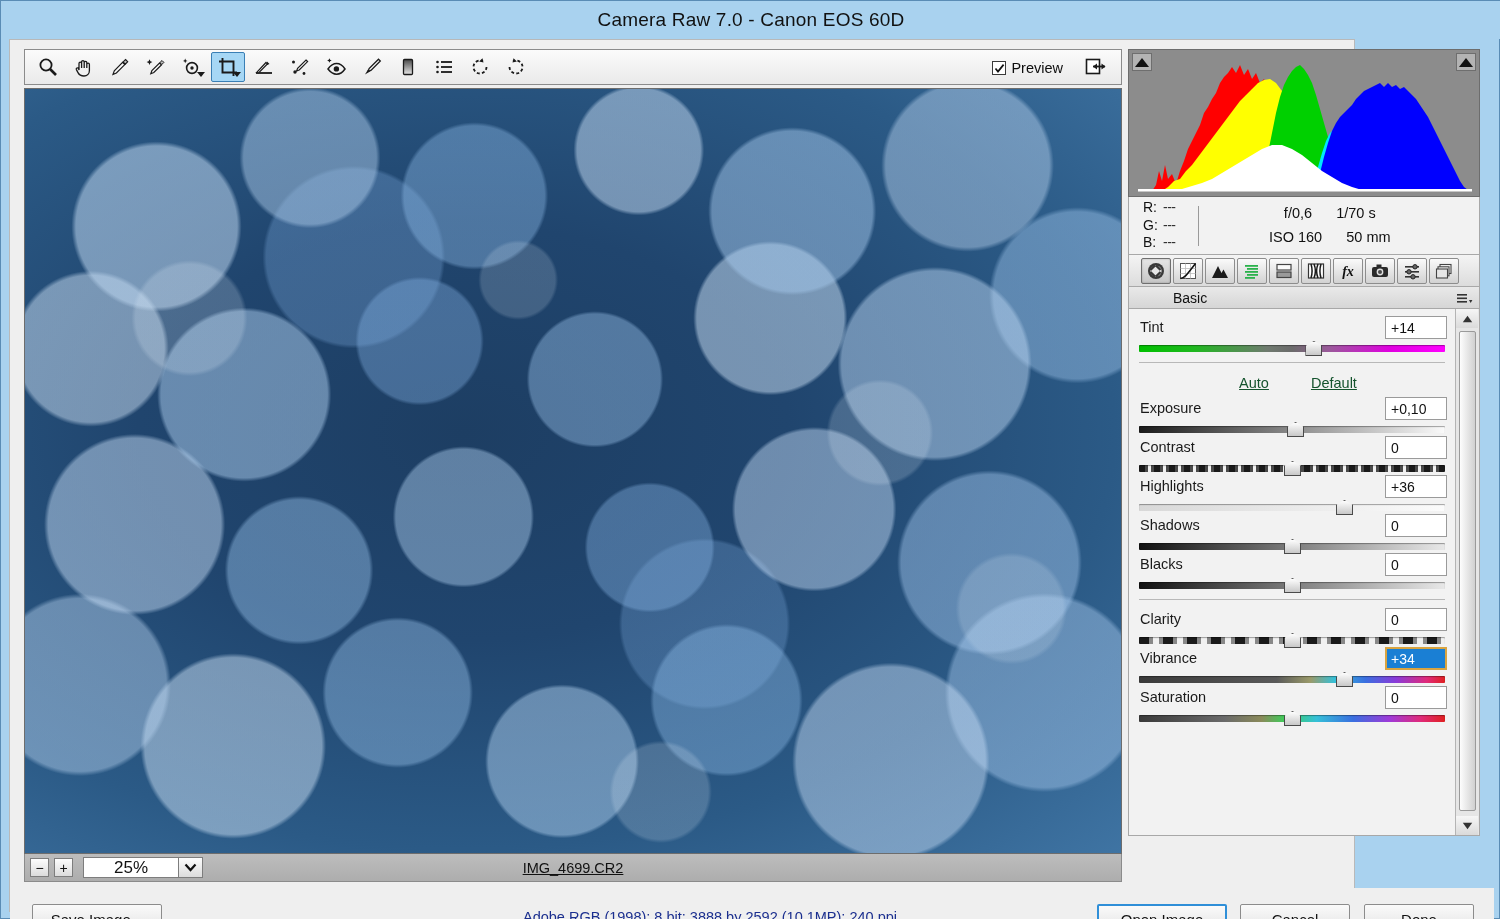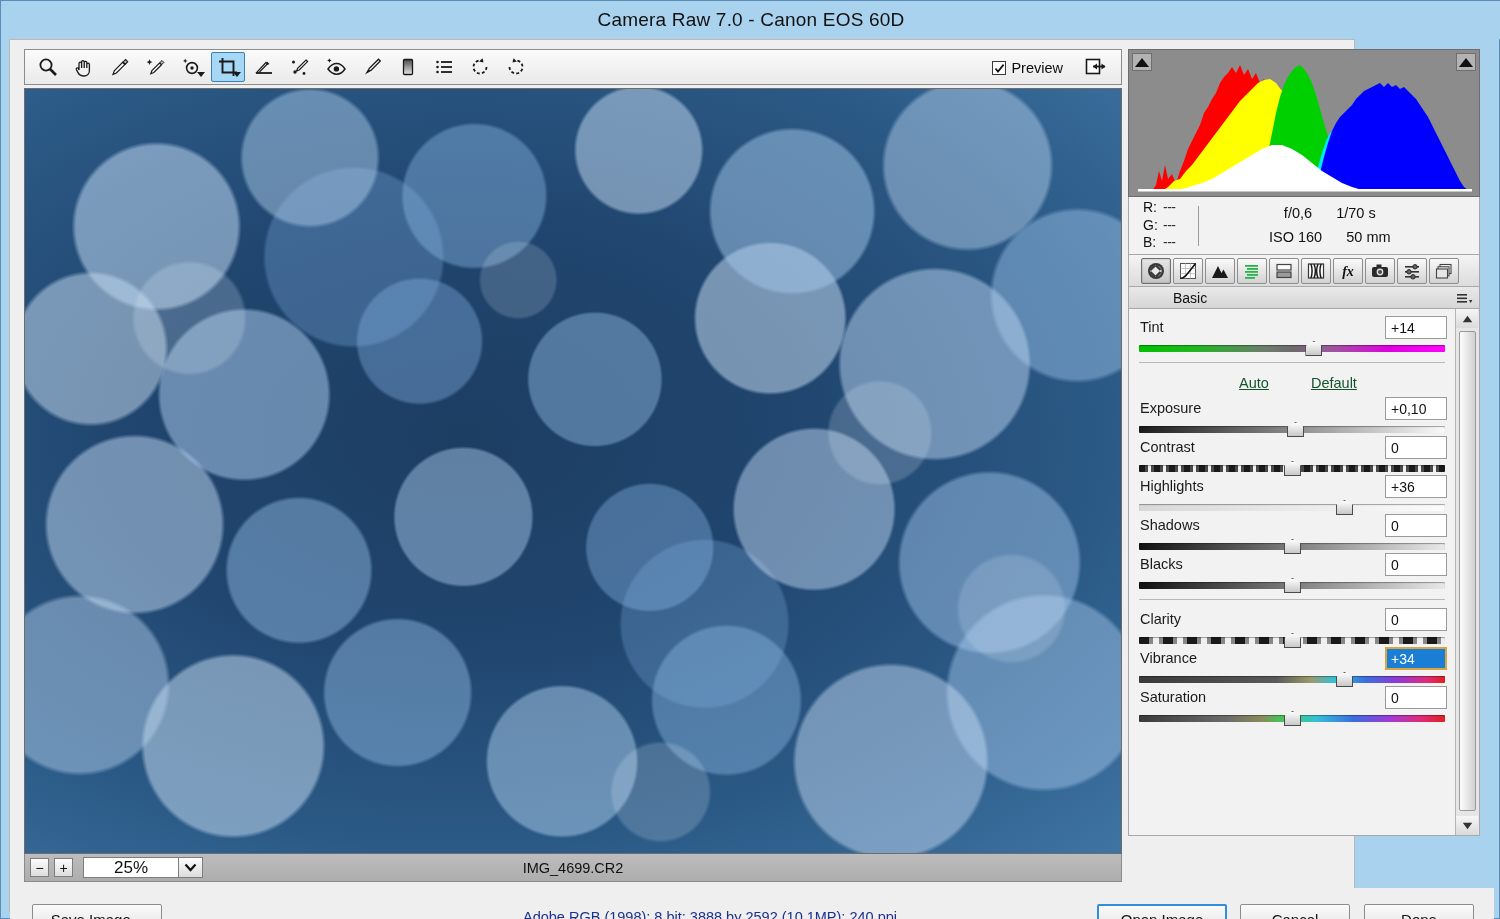--- a/index.html
+++ b/index.html
@@ -160,21 +160,21 @@
     font-size: 17px; color: #111;
   }
   #zoomcaret {
     width: 24px; height: 21px;
     background: linear-gradient(to bottom,#fdfdfd,#dcdcdc);
     border: 1px solid #7d7d7d; border-left: none;
     display: flex; align-items: center; justify-content: center;
   }
   #filename {
     position: absolute; left: 0; right: 0; text-align: center;
-    font-size: 14.5px; color: #111;
+    font-size: 14.5px; color: #111; text-decoration: underline;
   }
 
   
   #rightpanel {
     position: absolute; left: 1118px; top: 9px;
     width: 352px; height: 833px;
   }
   #histo-wrap {
     position: relative;
     width: 352px; height: 148px;

